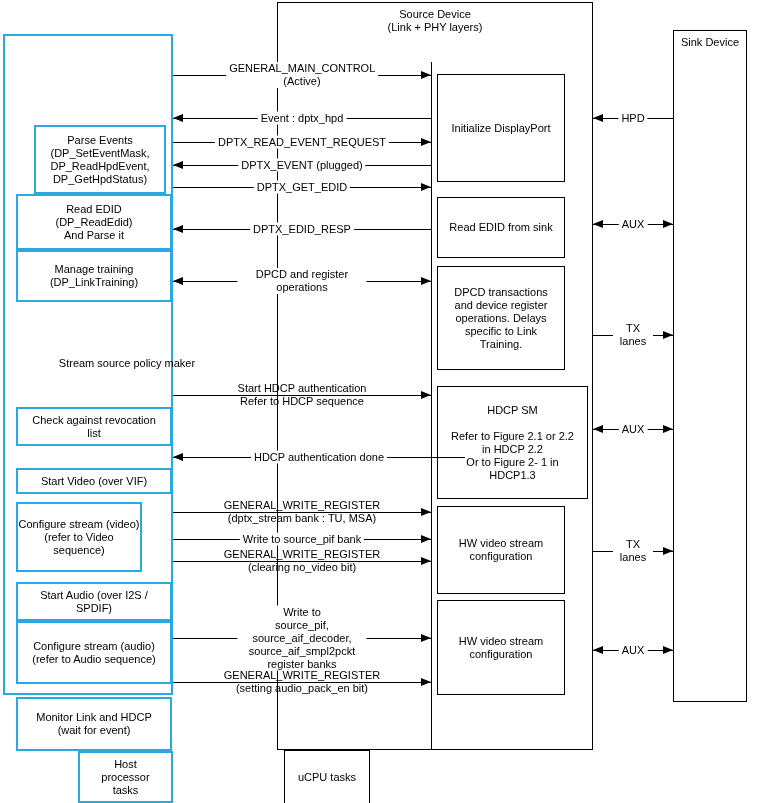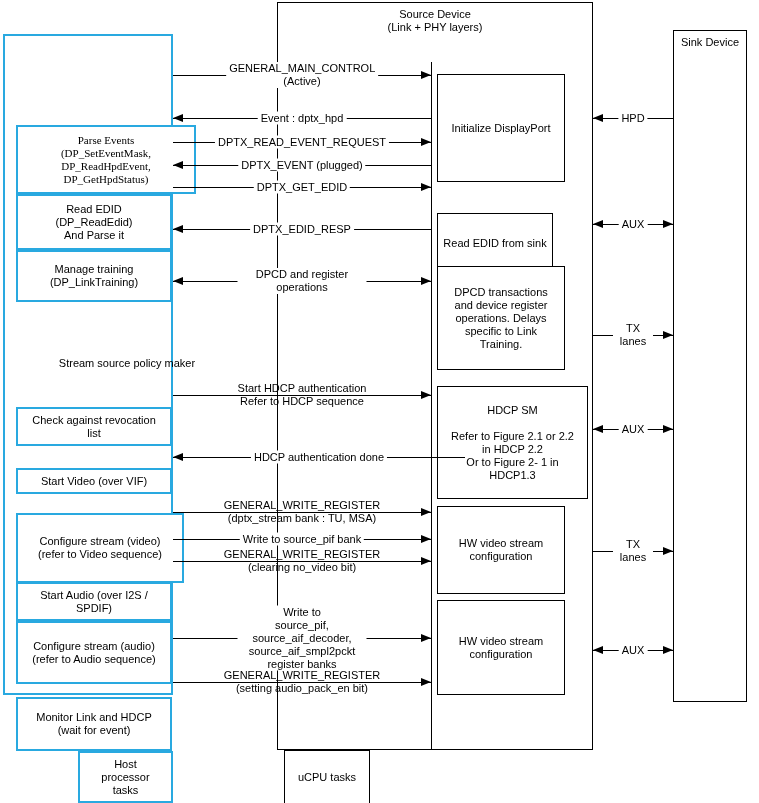--- a/index.html
+++ b/index.html
@@ -34,51 +34,51 @@
 </style>
 </head>
 <body>
 
 <div id="canvas">
 
   <div class="cbox outline" style="left:3px;top:34px;width:170px;height:661px;"></div>
 
   <div class="txt" style="left:3px;top:357px;width:170px;">Stream source policy maker</div>
 
-  <div class="cbox" style="left:16px;top:125px;width:180px;height:69px;font-family:Liberation Serif, serif;">Parse Events
+  <div class="cbox" style="left:34px;top:125px;width:132px;height:69px;">Parse Events
 (DP_SetEventMask,
 DP_ReadHpdEvent,
 DP_GetHpdStatus)</div>
   <div class="cbox" style="left:16px;top:194px;width:156px;height:56px;">Read EDID
 (DP_ReadEdid)
 And Parse it</div>
   <div class="cbox" style="left:16px;top:250px;width:156px;height:52px;">Manage training
 (DP_LinkTraining)</div>
   <div class="cbox" style="left:16px;top:407px;width:156px;height:39px;">Check against revocation
 list</div>
   <div class="cbox" style="left:16px;top:468px;width:156px;height:26px;">Start Video (over VIF)</div>
-  <div class="cbox" style="left:16px;top:502px;width:168px;height:70px;margin-top:11px;">Configure stream (video)
+  <div class="cbox" style="left:16px;top:502px;width:126px;height:70px;">Configure stream (video)
 (refer to Video sequence)</div>
   <div class="cbox" style="left:16px;top:582px;width:156px;height:39px;">Start Audio (over I2S /
 SPDIF)</div>
   <div class="cbox" style="left:16px;top:621px;width:156px;height:63px;">Configure stream (audio)
 (refer to Audio sequence)</div>
   <div class="cbox" style="left:16px;top:697px;width:156px;height:54px;">Monitor Link and HDCP
 (wait for event)</div>
   <div class="cbox" style="left:78px;top:751px;width:95px;height:52px;">Host
 processor
 tasks</div>
 
   <div class="box outline toplabel" style="left:277px;top:2px;width:316px;height:748px;">Source Device
 (Link + PHY layers)</div>
 
   <div class="vline" style="left:431px;top:62px;height:688px;"></div>
 
   <div class="box" style="left:437px;top:74px;width:128px;height:108px;">Initialize DisplayPort</div>
-  <div class="box" style="left:437px;top:197px;width:116px;height:61px;margin-top:16px;">Read EDID from sink</div>
+  <div class="box" style="left:437px;top:197px;width:128px;height:61px;">Read EDID from sink</div>
   <div class="box" style="left:437px;top:266px;width:128px;height:104px;">DPCD transactions
 and device register
 operations. Delays
 specific to Link
 Training.</div>
   <div class="box" style="left:437px;top:386px;width:151px;height:113px;">HDCP SM
 
 Refer to Figure 2.1 or 2.2
 in HDCP 2.2
 Or to Figure 2- 1 in

